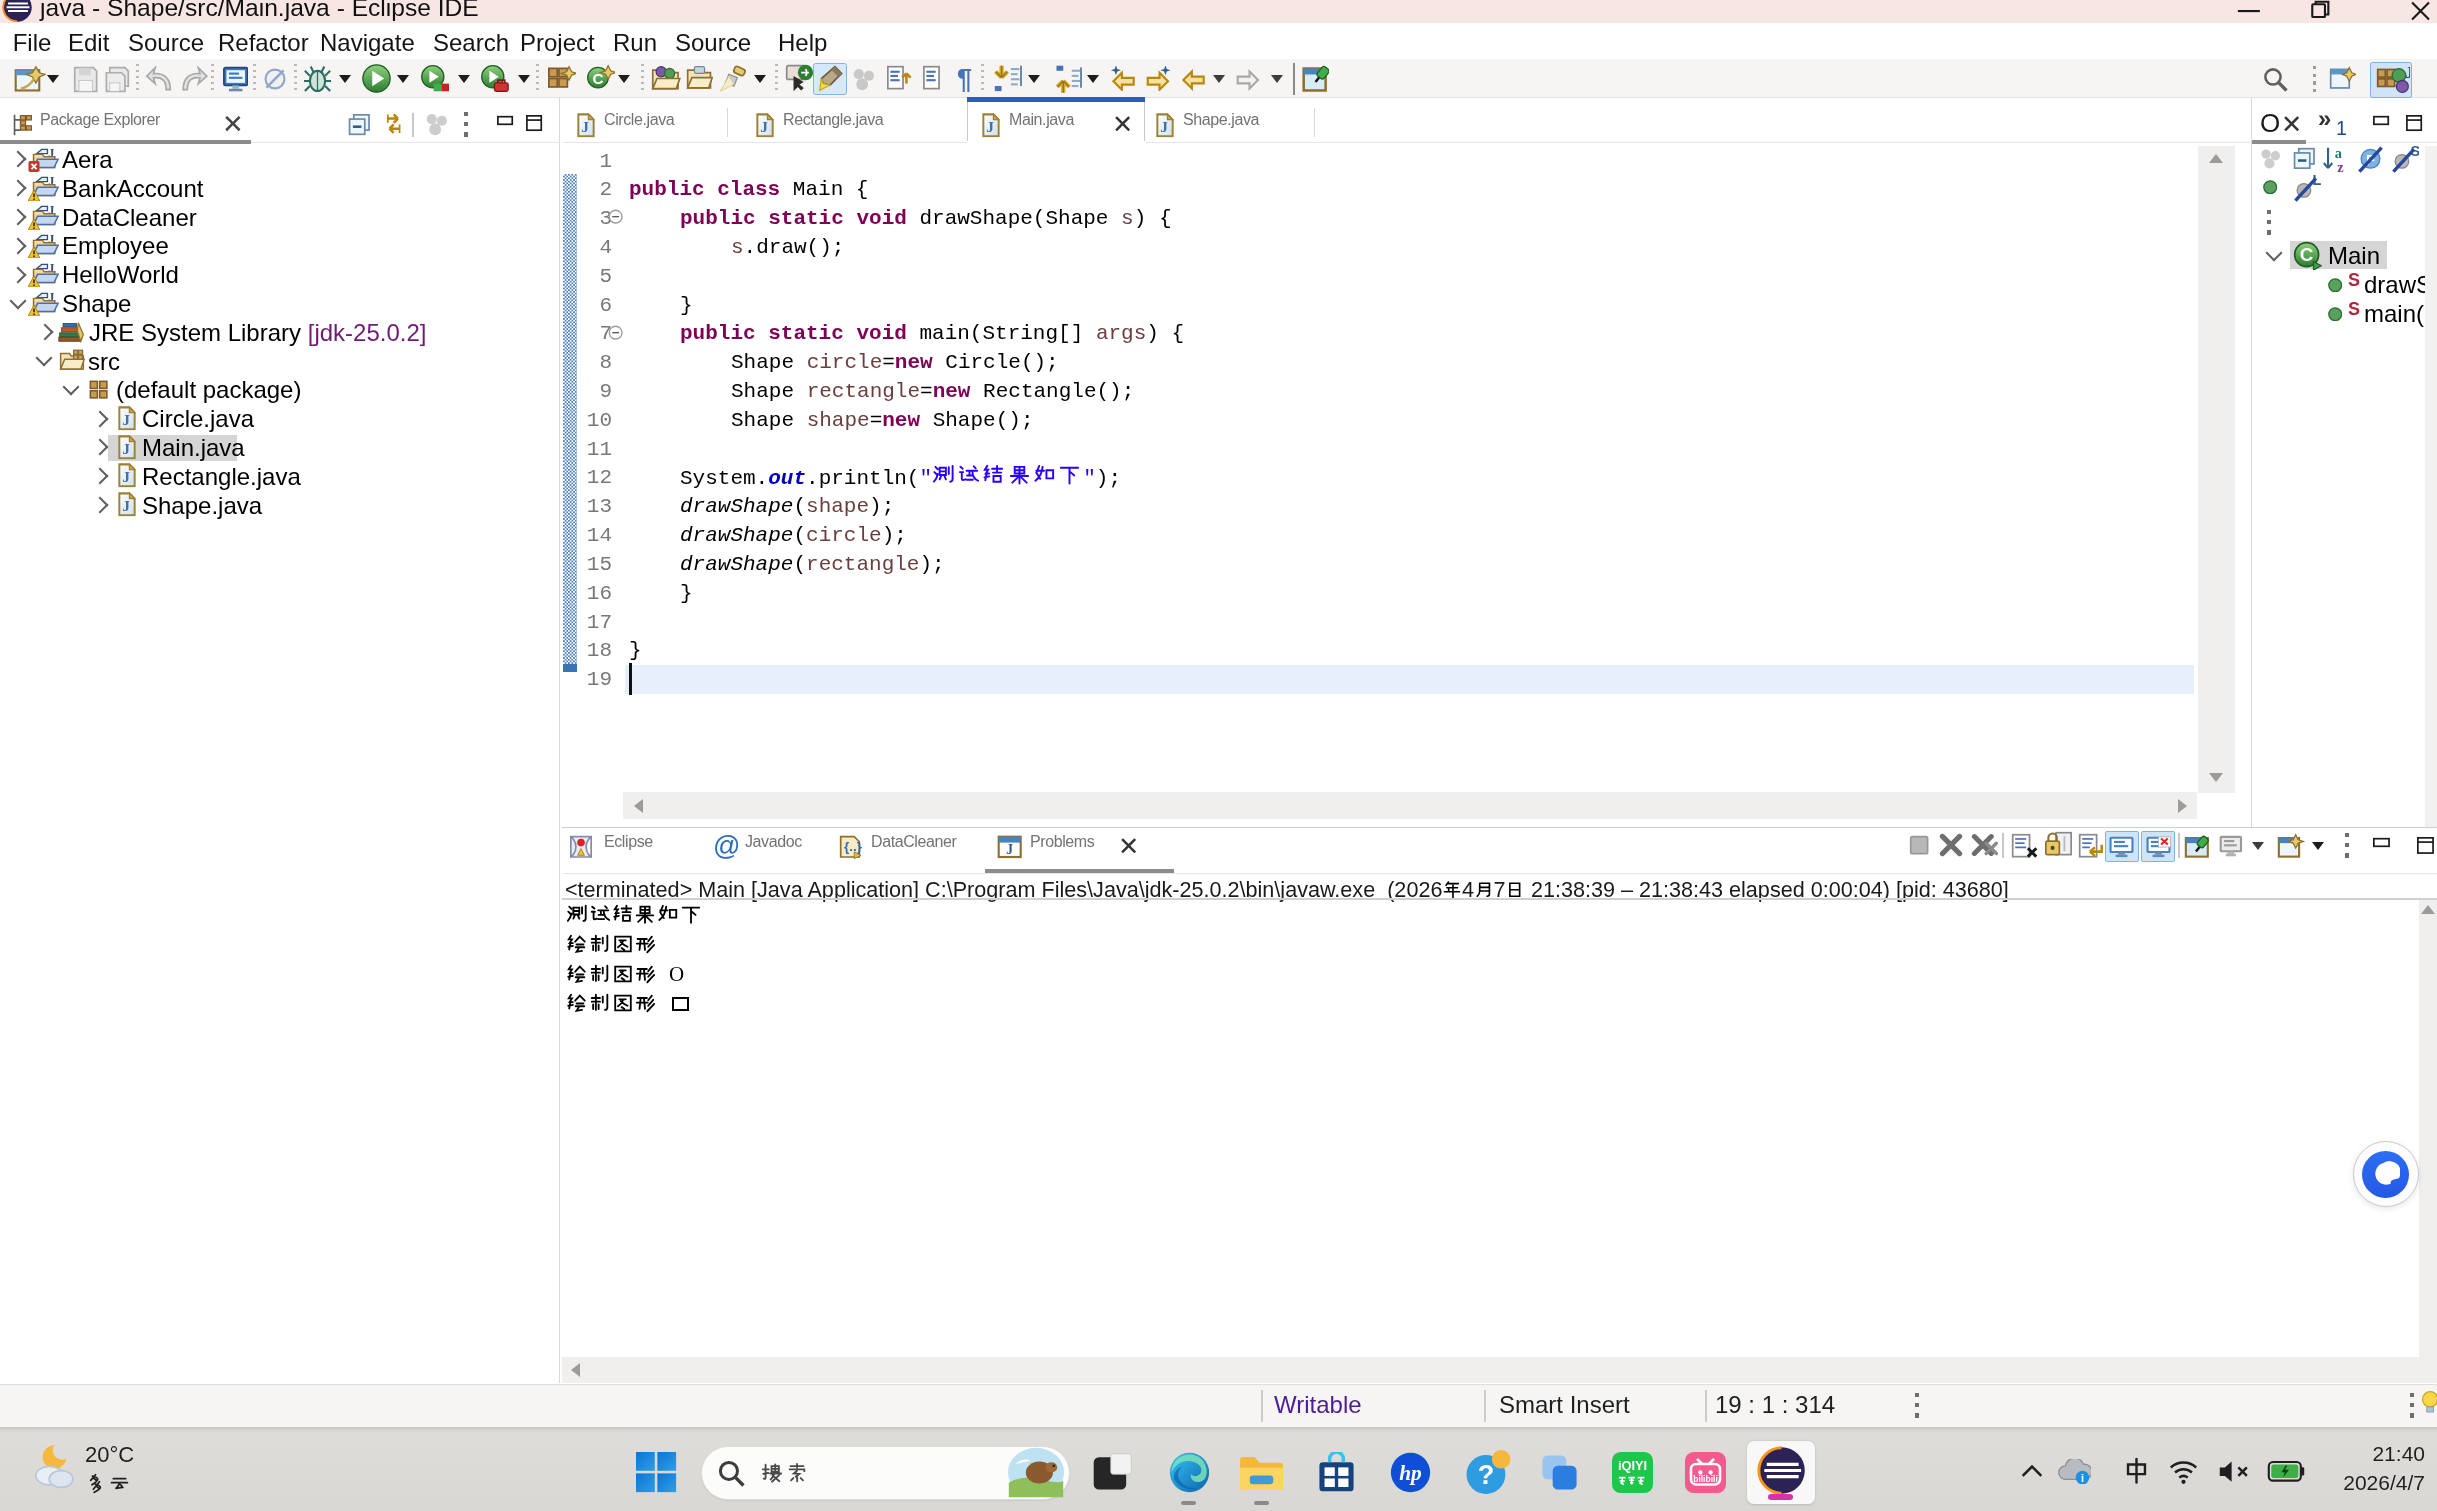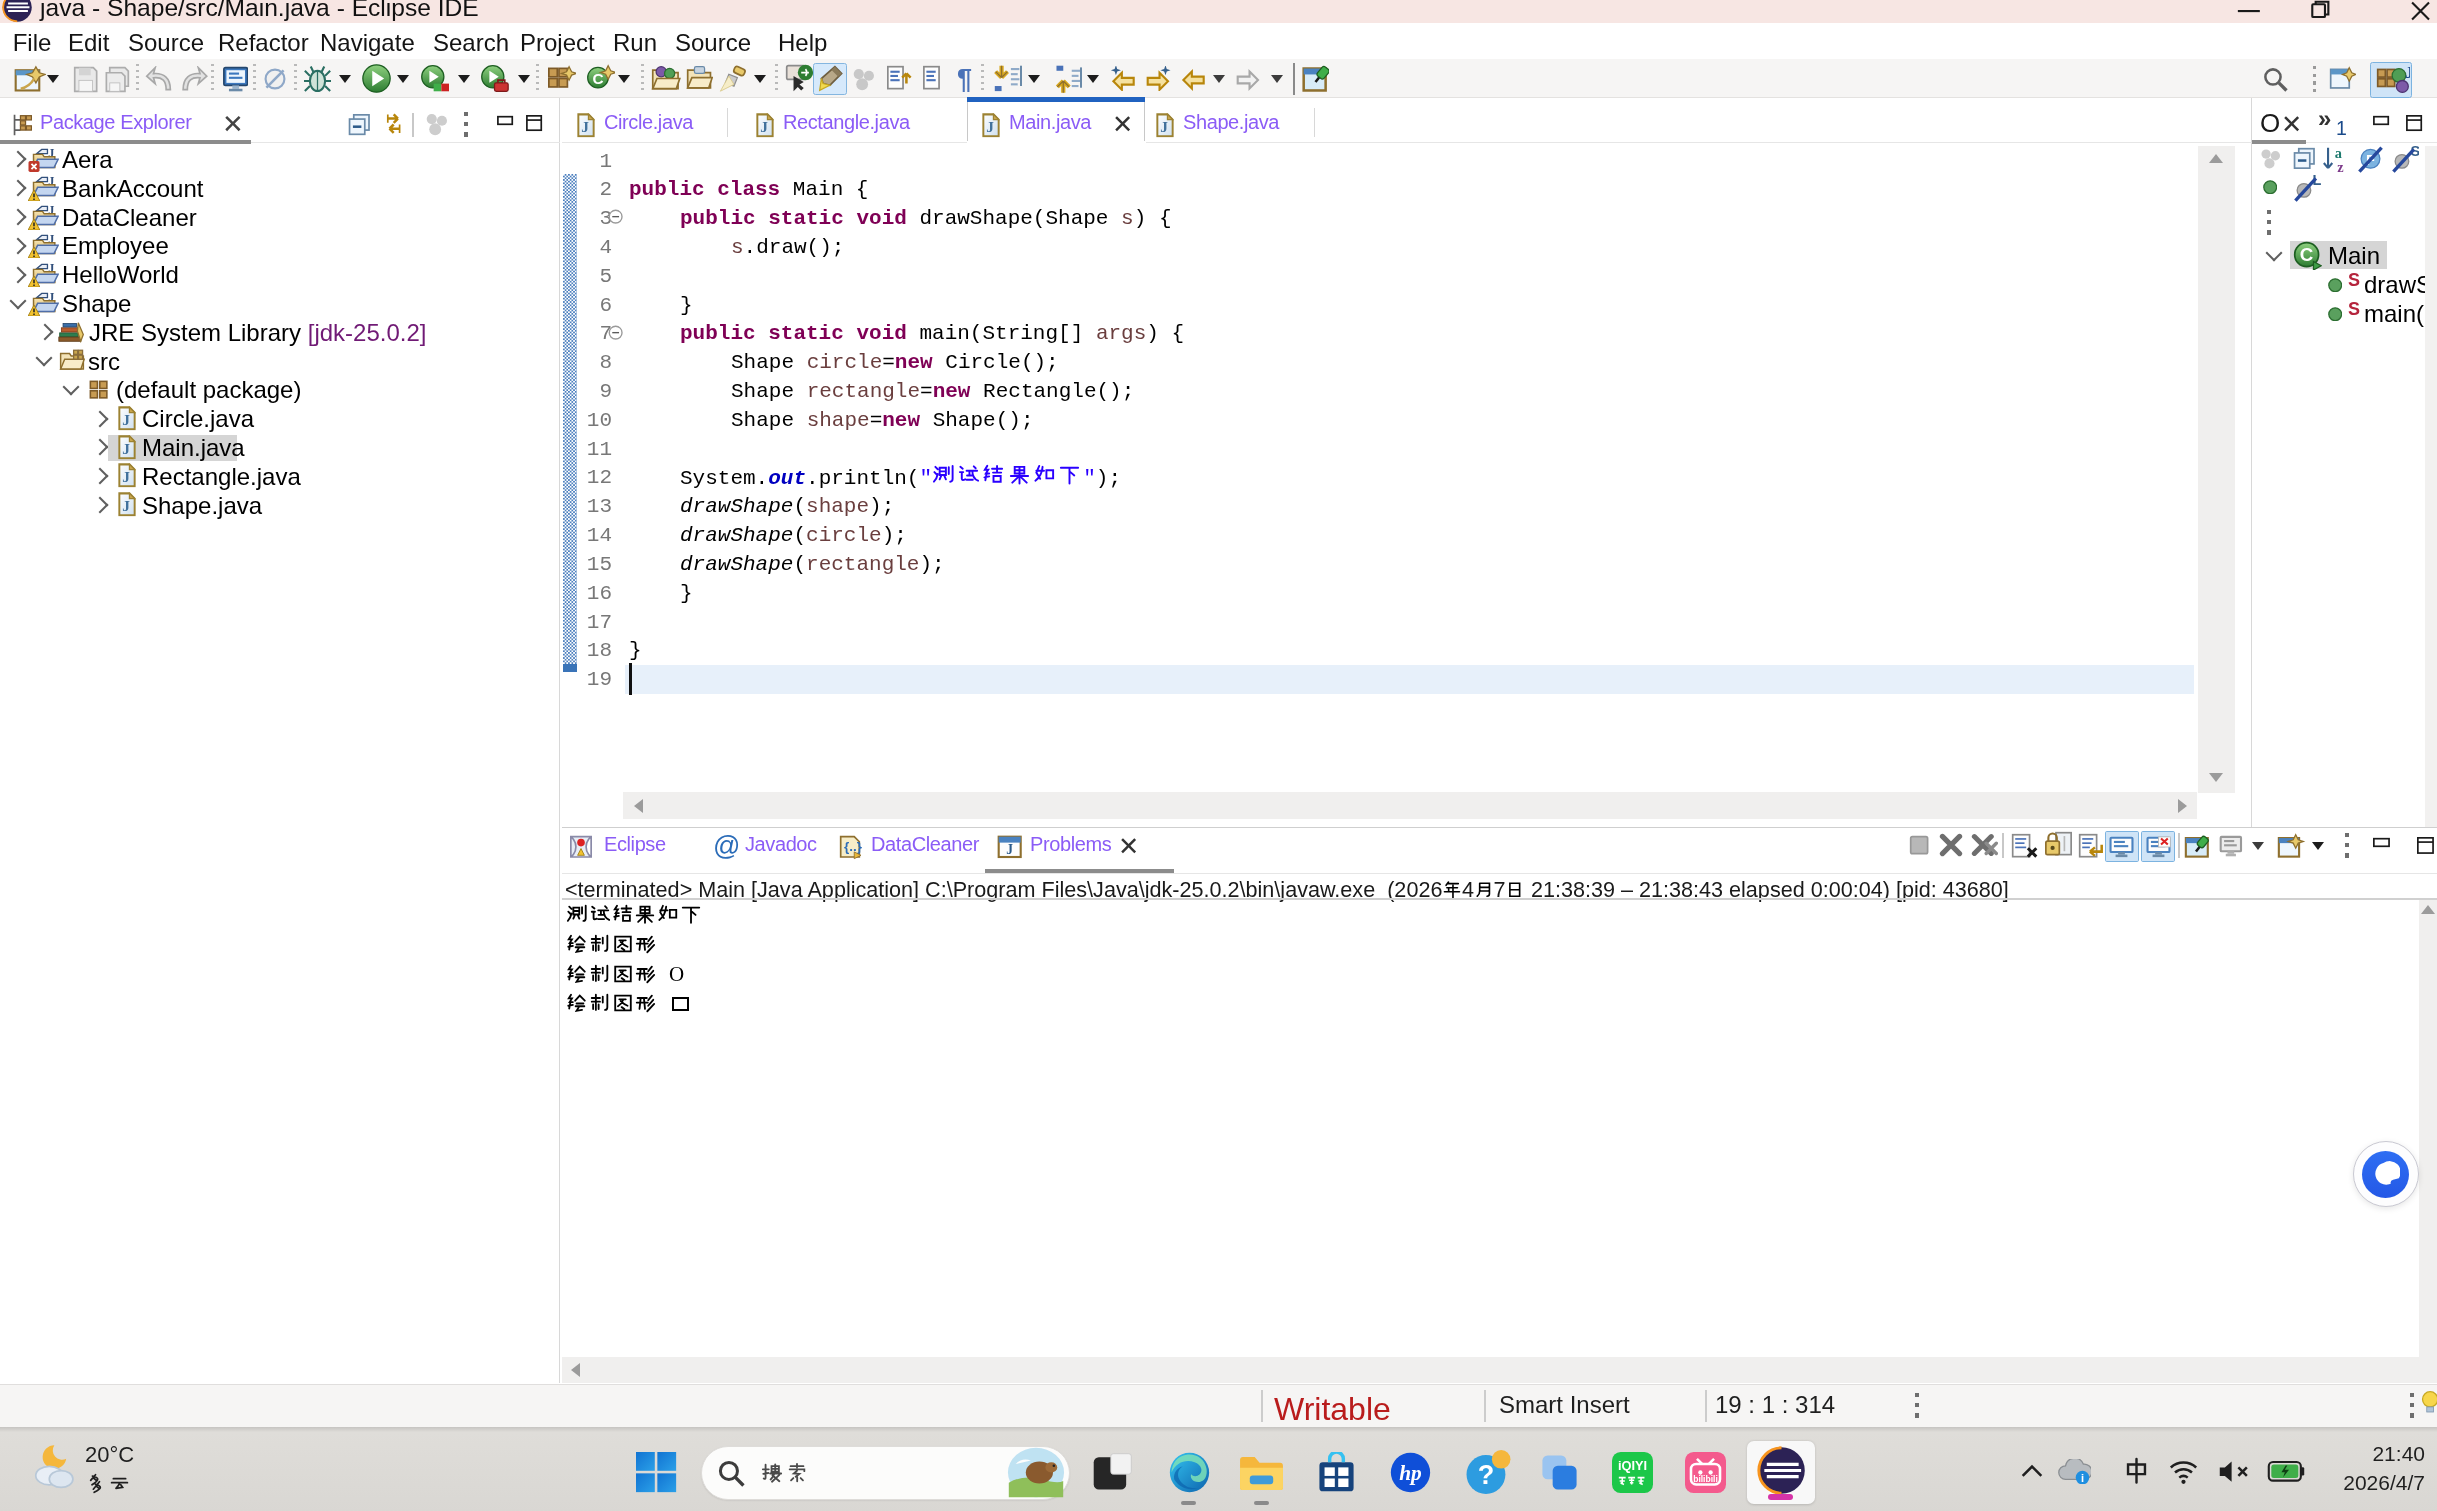--- a/index.html
+++ b/index.html
@@ -13,21 +13,21 @@
 .tsep{top:64px;width:2.5px;height:29px;background-image:repeating-linear-gradient(#b9b9b9 0 2.5px,transparent 2.5px 6px)}
 .dd{width:0;height:0;border-left:6.8px solid transparent;border-right:6.8px solid transparent;border-top:8.5px solid #1c1c1c;top:75px}
 
 #pkgpanel{left:0;top:98px;width:560px;height:1285px;background:#fff;border-right:1.7px solid #d8d8d8}
 #editor{left:562px;top:98px;width:1690px;height:729px;background:#fff;border-right:1.7px solid #d8d8d8}
 #outline{left:2252px;top:98px;width:186px;height:729px;background:#fff}
 #consolep{left:562px;top:827px;width:1876px;height:557px;background:#fff;border-top:1.7px solid #cfcfcf}
 #statusbar{left:0;top:1384px;width:2438px;height:43px;background:#f6f5f4;border-top:0.8px solid #e0dedd}
 #taskbar{left:0;top:1427px;width:2438px;height:85px;background:linear-gradient(#c6c4c1 0,#dfddd9 5.1px,#d9d7d3 100%)}
 .vtabu{height:4.2px;background:#8c8c8c}
-.tabtxt{font-size:20px;color:#8b5cf6;white-space:nowrap;letter-spacing:-0.4px}
+.tabtxt{font-size:16px;color:#737373;white-space:nowrap;letter-spacing:-0.4px}
 .xbtn{font-size:25.4px;color:#333}
 
 .trow{font-size:24px;color:#000;white-space:nowrap;height:29px;line-height:29px}
 .chev{width:12px;height:12px;border-right:2.5px solid #5f5f5f;border-bottom:2.5px solid #5f5f5f}
 .chev.closed{transform:rotate(-45deg)}
 .chev.open{transform:rotate(45deg)}
 
 .cl{font-size:21px;line-height:29px;height:29px;white-space:pre;font-family:"Liberation Mono",monospace}
 .lnum{color:#787878;text-align:right;width:51px}
 .k{color:#7f0055;font-weight:bold}
@@ -897,21 +897,21 @@
   </div>
 <div class="ab" style="left:672px;top:997px;width:17px;height:13.6px;border:2.1px solid #000"></div>
 <div class="ab sbtrack" style="left:2419px;top:900px;width:18.6px;height:458px"></div>
 <div class="ab arr up" style="left:2421px;top:905px"></div>
 <div class="ab sbtrack" style="left:562px;top:1357px;width:1876px;height:26px"></div>
 <div class="ab arr left" style="left:571px;top:1363px"></div>
 <div class="ab" id="statusbar"></div>
 <div class="ab" style="left:1261px;top:1390px;width:1.7px;height:32px;background:#cccccc"></div>
 <div class="ab" style="left:1484px;top:1390px;width:1.7px;height:32px;background:#cccccc"></div>
 <div class="ab" style="left:1705px;top:1390px;width:1.7px;height:32px;background:#cccccc"></div>
-<div class="ab" style="left:1274px;top:1391px;font-size:32px;color:#b91c1c">Writable</div>
+<div class="ab" style="left:1274px;top:1391px;font-size:24px;color:#4c1d95">Writable</div>
 <div class="ab" style="left:1499px;top:1391px;font-size:24px;color:#1f1f1f">Smart Insert</div>
 <div class="ab" style="left:1715px;top:1391px;font-size:24px;color:#1f1f1f">19 : 1 : 314</div>
 <div class="ab dots3" style="left:1915px;top:1393px"></div>
 <div class="ab dots3" style="left:2410px;top:1393px"></div>
 <svg class="ab" style="left:2420px;top:1390px;" width="20.3" height="25.4" viewBox="0 0 24 30">
     <circle cx="12" cy="11" r="9" fill="#f7d64a" stroke="#c8a820" stroke-width="1.5"></circle>
     <rect x="8" y="20" width="8" height="6" fill="#b0c4d8" stroke="#8098b0"></rect>
   </svg>
 <div class="ab" id="taskbar"></div>
 <svg class="ab" style="left:29px;top:1440px;" width="49" height="56" viewBox="0 0 58 66">

